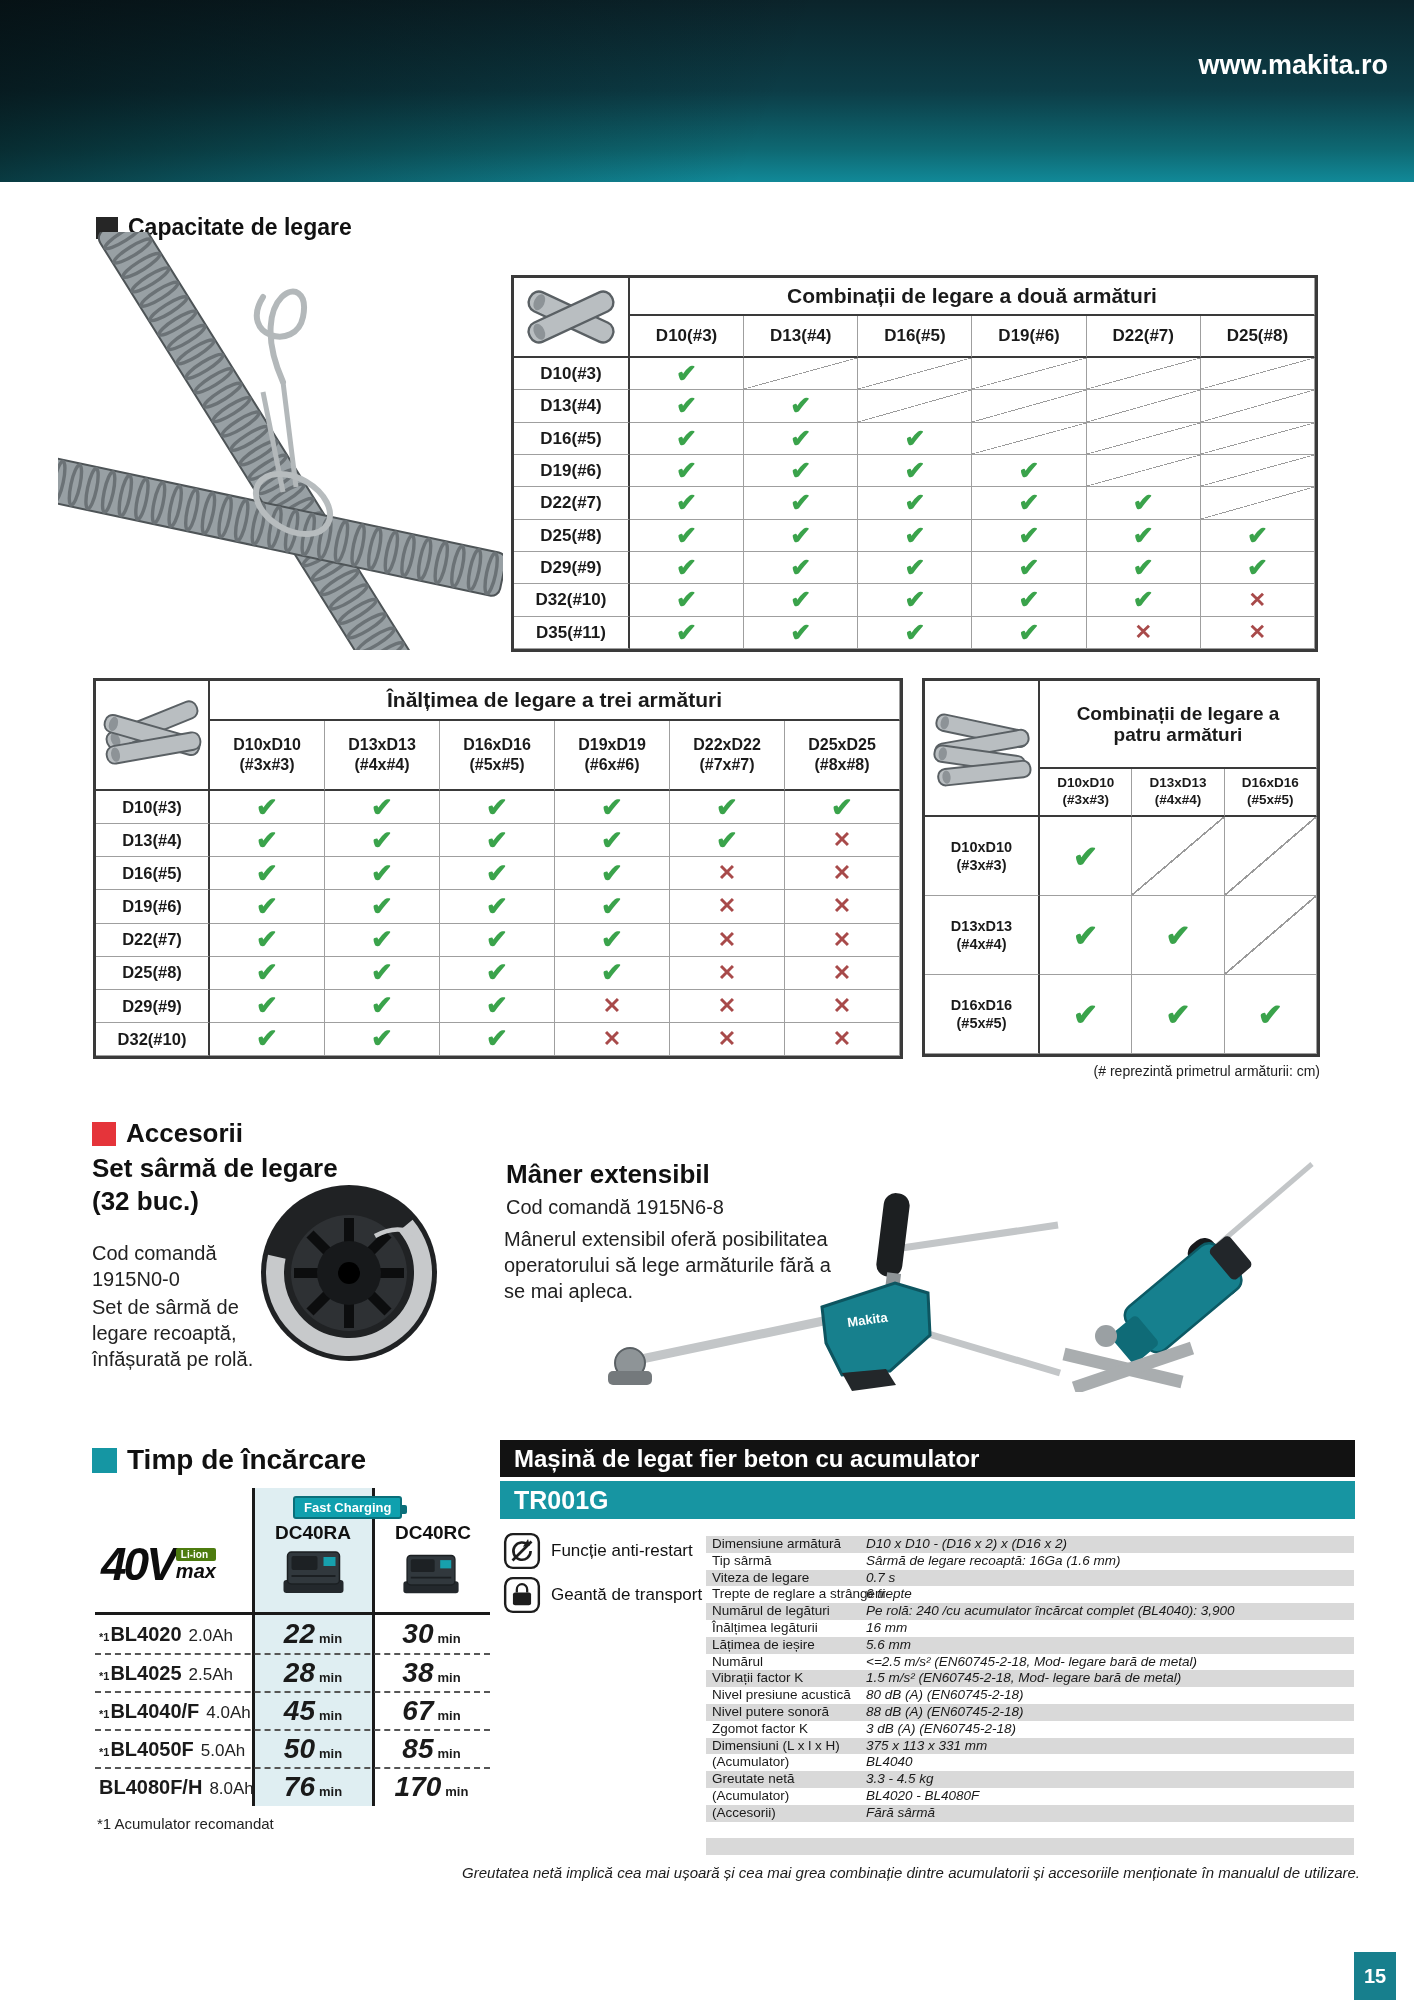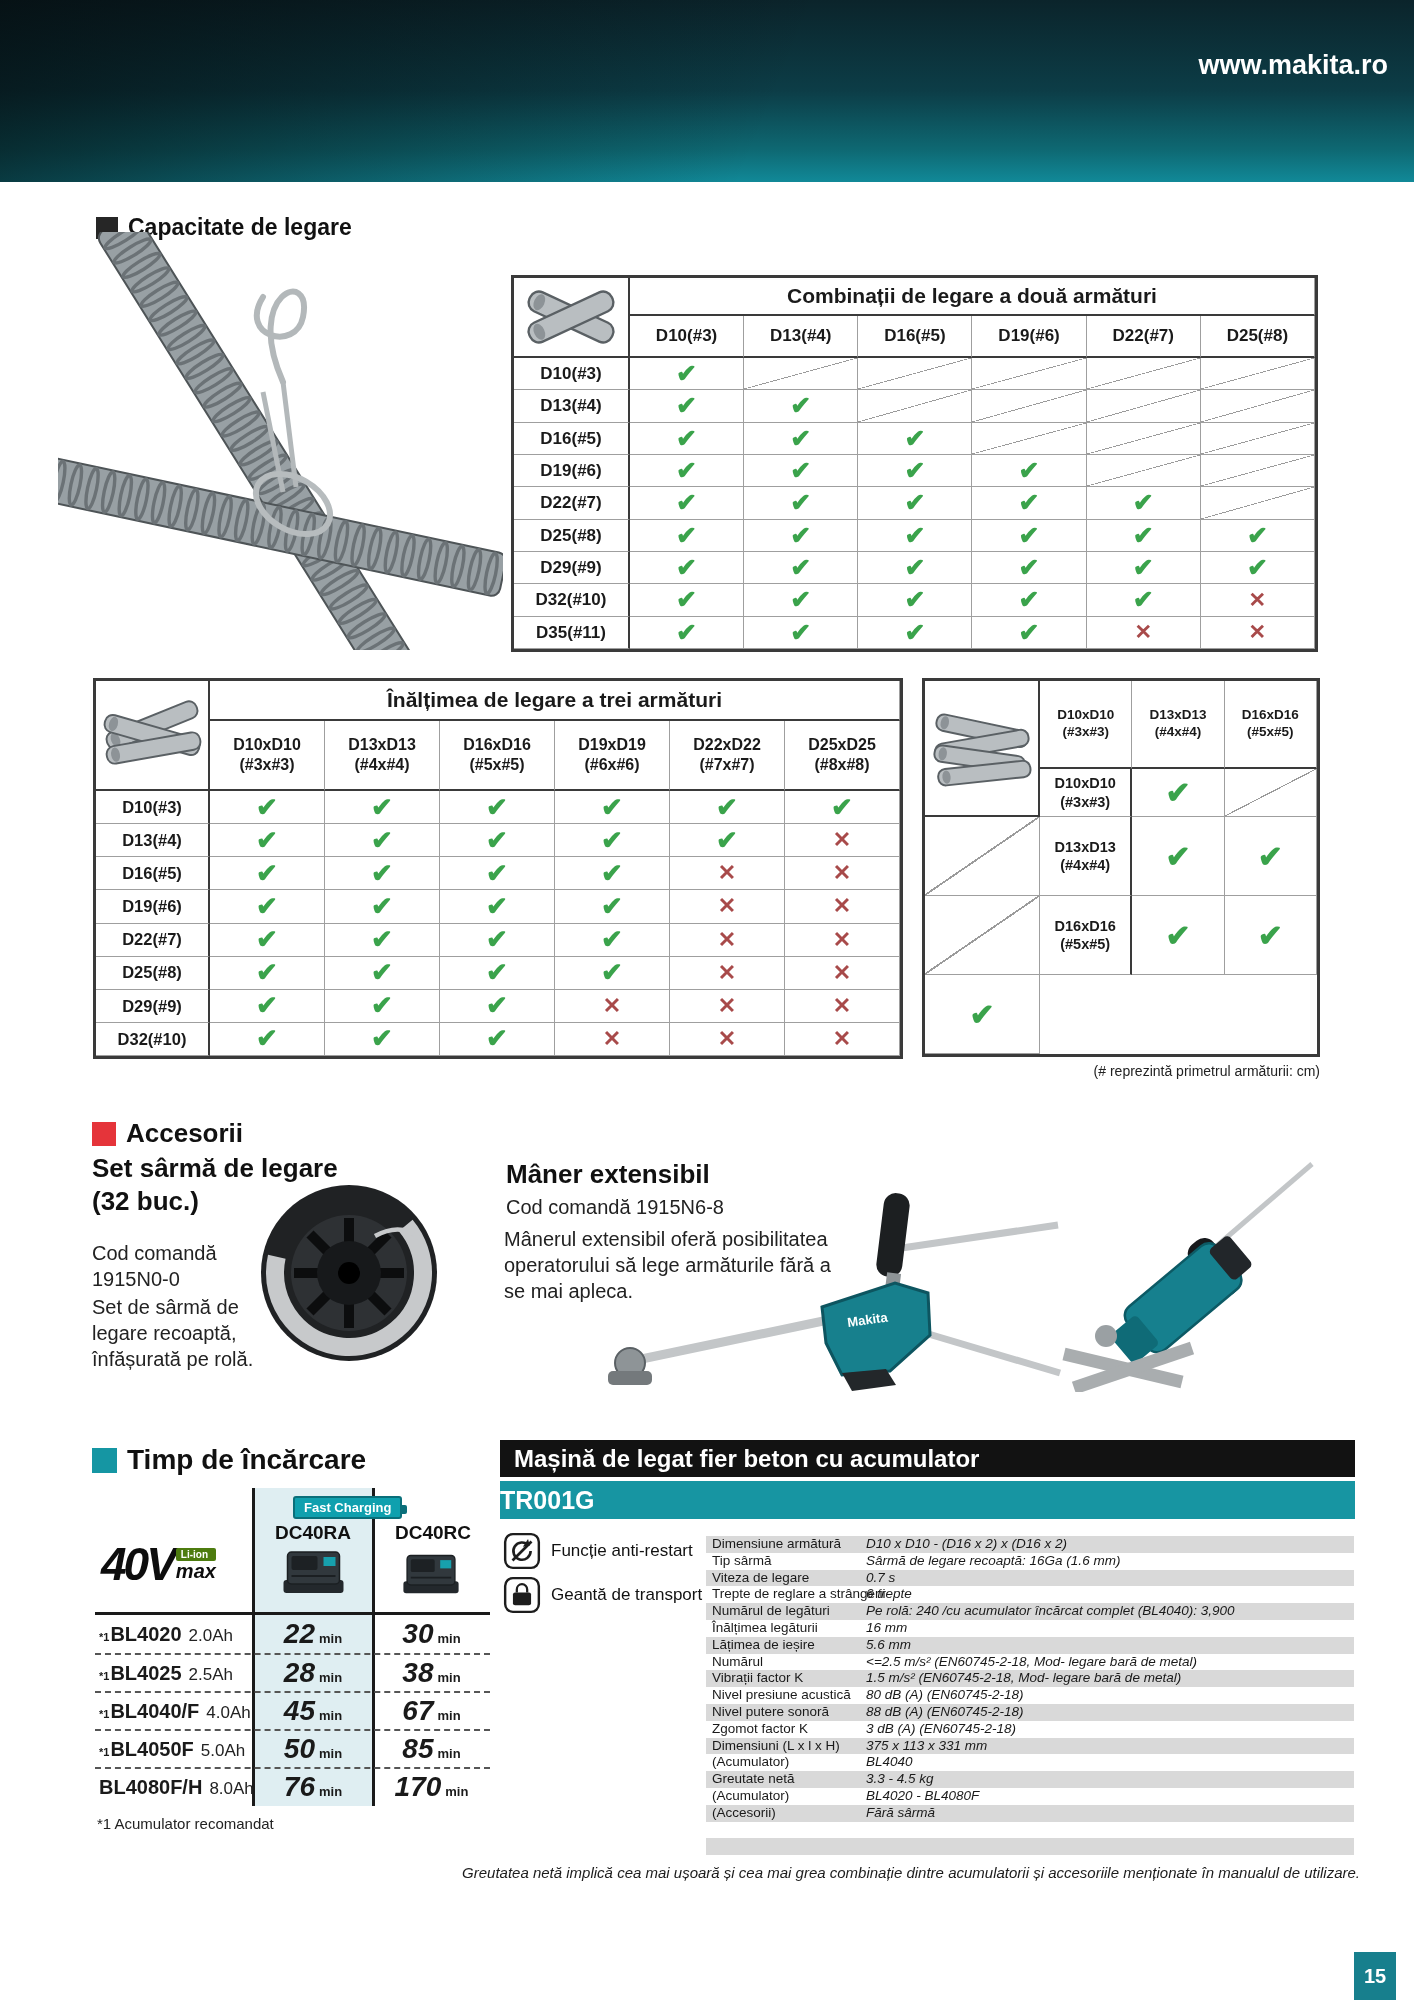--- a/index.html
+++ b/index.html
@@ -66,21 +66,21 @@
   .v40{display:flex;align-items:flex-start;}
   .v40main{font-style:italic;font-weight:900;font-size:46px;letter-spacing:-3px;color:#0d0d0d;line-height:44px;}
   .v40side{display:flex;flex-direction:column;margin-left:2px;margin-top:6px;}
   .v40li{background:#4d7c0f;color:#fff;font-size:10px;font-weight:bold;padding:1px 5px;border-radius:2px;}
   .v40max{font-style:italic;font-weight:bold;font-size:20px;line-height:20px;color:#0d0d0d;}
 
   
   .barblack{left:500px;top:1440px;width:855px;height:37px;background:#121212;color:#fff;
      font-size:24px;font-weight:bold;line-height:37px;padding-left:14px;box-sizing:border-box;}
   .barteal{left:500px;top:1481px;width:855px;height:38px;background:#1795a2;color:#fff;
-     font-size:25px;font-weight:bold;line-height:38px;box-sizing:border-box;}
+     font-size:25px;font-weight:bold;line-height:38px;padding-left:14px;box-sizing:border-box;}
   .feat{display:flex;align-items:center;gap:10px;}
   .feat .flabel{font-size:17px;color:#111;}
   .feat svg{width:38px;height:38px;}
   .specs{left:706px;top:1536px;width:648px;}
   .srow{display:flex;align-items:center;height:16.8px;font-size:13.5px;line-height:16.8px;}
   .srow.gray{background:#d9d9d9;}
   .sl{width:160px;padding-left:6px;box-sizing:border-box;flex:0 0 auto;white-space:nowrap;}
   .sv{font-style:italic;white-space:nowrap;}
   .disclaimer{left:420px;top:1864px;width:940px;text-align:right;font-size:15px;font-style:italic;color:#1c1c1c;}
 
@@ -531,20 +531,22 @@
           <g transform="translate(62 70) rotate(8)">
             <rect x="-58" y="-10.5" width="116" height="21" rx="9.450000000000001" fill="#b9bec1" stroke="#5a6064" stroke-width="2.5"></rect>
             <ellipse cx="-47.5" cy="0" rx="5.25" ry="8.5" fill="#8d9397"></ellipse>
           </g>
           <g transform="translate(68 88) rotate(-6)">
             <rect x="-59" y="-10.5" width="118" height="21" rx="9.450000000000001" fill="#b9bec1" stroke="#5a6064" stroke-width="2.5"></rect>
             <ellipse cx="-48.5" cy="0" rx="5.25" ry="8.5" fill="#8d9397"></ellipse>
           </g>
         </svg>
       </div>
+      <div class="mtitle" style="grid-column: 2 / span 3;">Combinații de legare a
+patru armături</div>
       <div class="mhead">D10xD10
 (#3x#3)</div>
       <div class="mhead">D13xD13
 (#4x#4)</div>
       <div class="mhead">D16xD16
 (#5x#5)</div>
       <div class="mlabel">D10xD10
 (#3x#3)</div>
       <div class="mcell">
         <span class="chk">✔</span>

